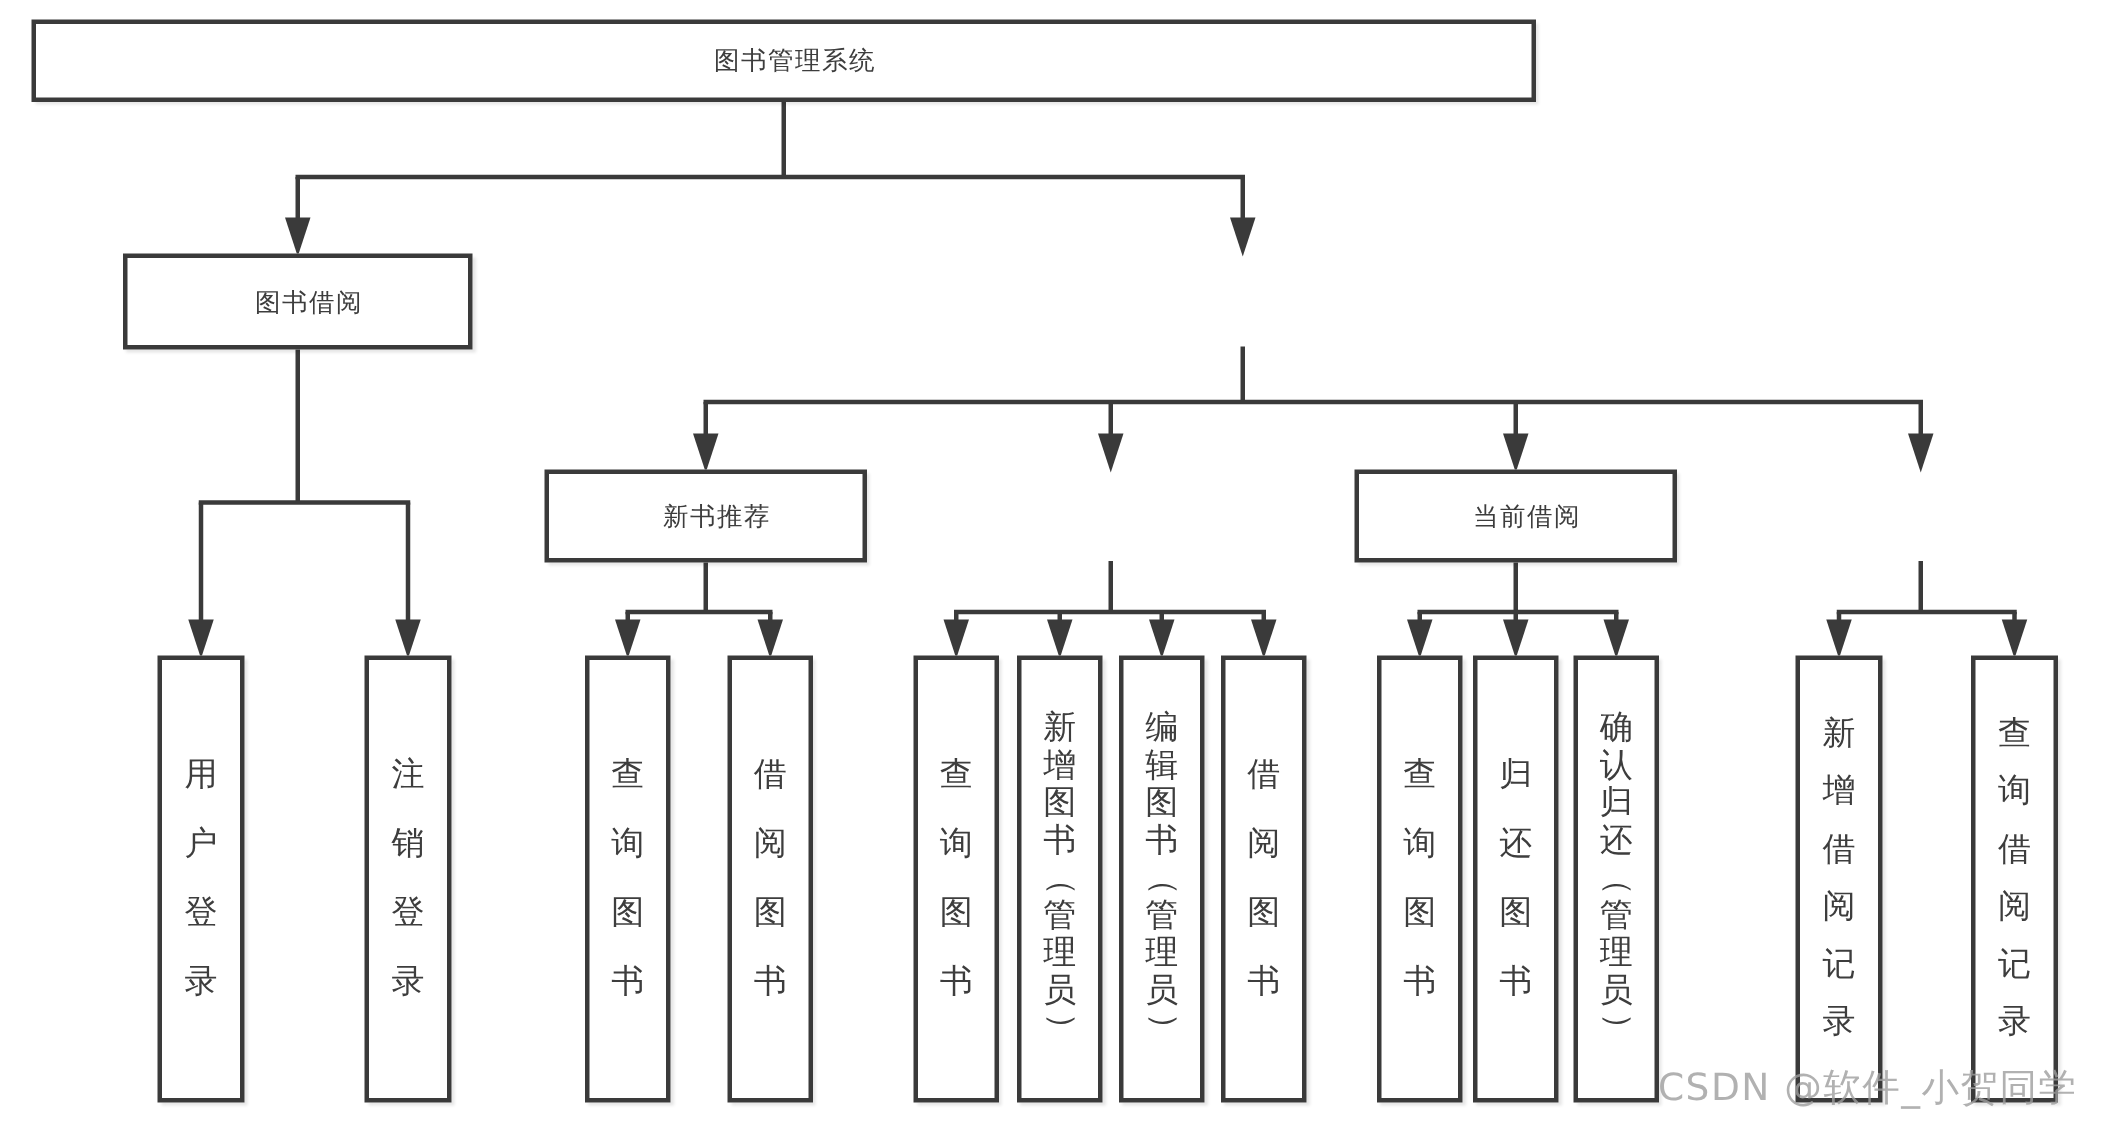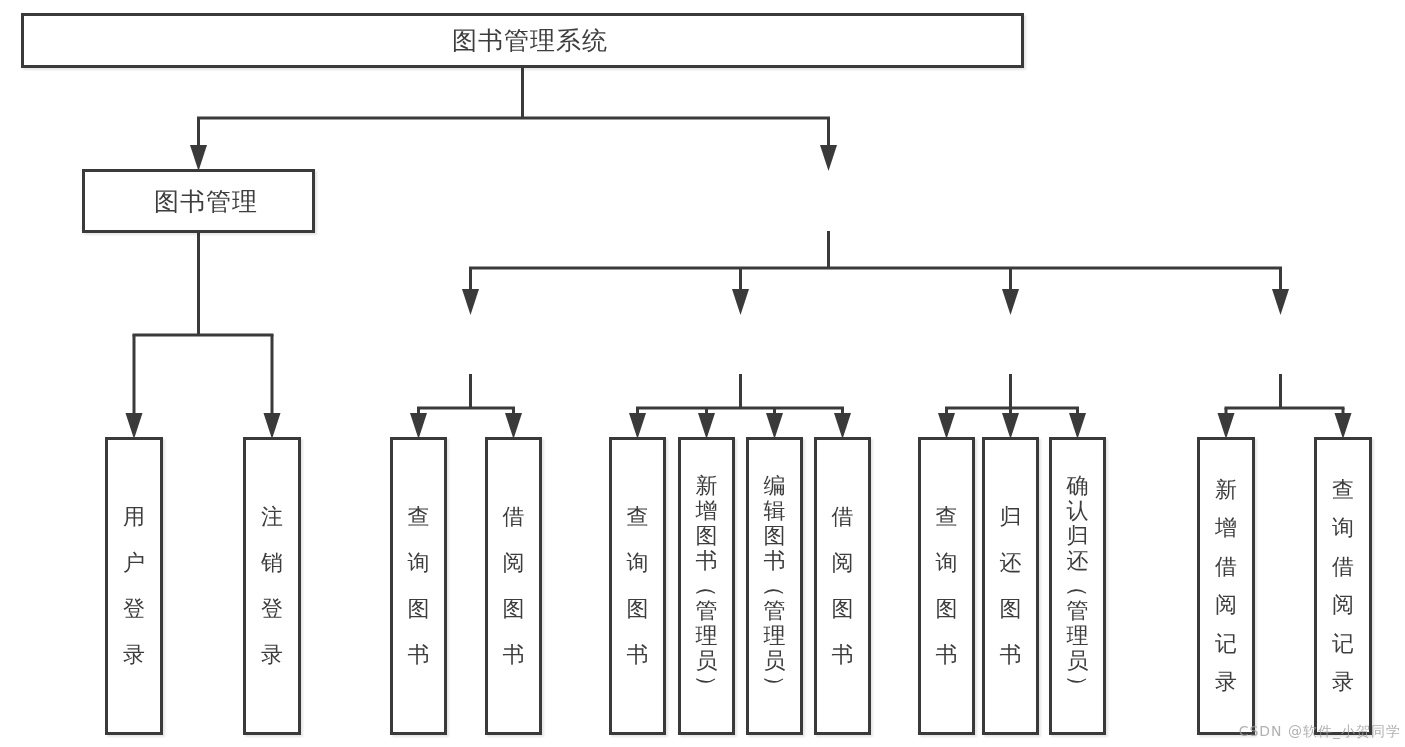--- a/index.html
+++ b/index.html
@@ -11,30 +11,30 @@
     position:absolute;
     background:#ffffff;
     border:3px solid #3a3a3a;
     box-sizing:border-box;
     display:flex;
     align-items:center;
     justify-content:center;
     color:#3d3d3d;
     box-shadow:2px 2px 2px rgba(0,0,0,0.10);
   }
-  .node.h{font-size:25px;letter-spacing:1px;white-space:nowrap;padding-left:15px;}
+  .node.h{font-size:17px;letter-spacing:1px;white-space:nowrap;padding-left:15px;}
   .node.v{flex-direction:column;}
   .vchar{line-height:1;font-size:22px;display:block;}
   .vchar.paren{transform:rotate(90deg);}
   #watermark{
     position:absolute;
-    right:4px;
+    right:20px;
     bottom:6px;
     z-index:3;
-    font-size:14px;
+    font-size:25px;
     letter-spacing:1px;
     color:rgba(158,158,158,0.8);
     white-space:nowrap;
     text-align:center;
   }
 </style>
 </head>
 <body>
 
 <div id="stage">
@@ -87,21 +87,23 @@
       <polygon points="1069,413 1086,413 1077.5,439" fill="#3a3a3a"></polygon>
       <line x1="1280.5" y1="374" x2="1280.5" y2="408" stroke="#3a3a3a" stroke-width="3"></line>
       <line x1="1224.5" y1="408" x2="1344.5" y2="408" stroke="#3a3a3a" stroke-width="3"></line>
       <line x1="1226" y1="408" x2="1226" y2="417" stroke="#3a3a3a" stroke-width="3"></line>
       <polygon points="1217.5,413 1234.5,413 1226,439" fill="#3a3a3a"></polygon>
       <line x1="1343" y1="408" x2="1343" y2="417" stroke="#3a3a3a" stroke-width="3"></line>
       <polygon points="1334.5,413 1351.5,413 1343,439" fill="#3a3a3a"></polygon>
     </svg>
   <div id="nodes-layer">
       <div class="node h" style="left: 21px; top: 13px; width: 1003px; height: 55px; background: rgb(255, 255, 255); border-color: rgb(58, 58, 58); color: rgb(61, 61, 61);">图书管理系统</div>
-      <div class="node h" style="left: 82px; top: 169px; width: 233px; height: 64px; background: rgb(255, 255, 255); border-color: rgb(58, 58, 58); color: rgb(61, 61, 61);">图书管理</div>
+      <div class="node h" style="left: 82px; top: 169px; width: 233px; height: 64px; background: rgb(255, 255, 255); border-color: rgb(58, 58, 58); color: rgb(61, 61, 61);">图书借阅</div>
+      <div class="node h" style="left: 363px; top: 313px; width: 215px; height: 62px; background: rgb(255, 255, 255); border-color: rgb(58, 58, 58); color: rgb(61, 61, 61);">新书推荐</div>
+      <div class="node h" style="left: 903px; top: 313px; width: 215px; height: 62px; background: rgb(255, 255, 255); border-color: rgb(58, 58, 58); color: rgb(61, 61, 61);">当前借阅</div>
       <div class="node v" style="left: 105px; top: 437px; width: 58px; height: 298px; background: rgb(255, 255, 255); border-color: rgb(58, 58, 58); color: rgb(61, 61, 61); gap: 24px;">
         <span class="vchar">用</span>
         <span class="vchar">户</span>
         <span class="vchar">登</span>
         <span class="vchar">录</span>
       </div>
       <div class="node v" style="left: 243px; top: 437px; width: 58px; height: 298px; background: rgb(255, 255, 255); border-color: rgb(58, 58, 58); color: rgb(61, 61, 61); gap: 24px;">
         <span class="vchar">注</span>
         <span class="vchar">销</span>
         <span class="vchar">登</span>

